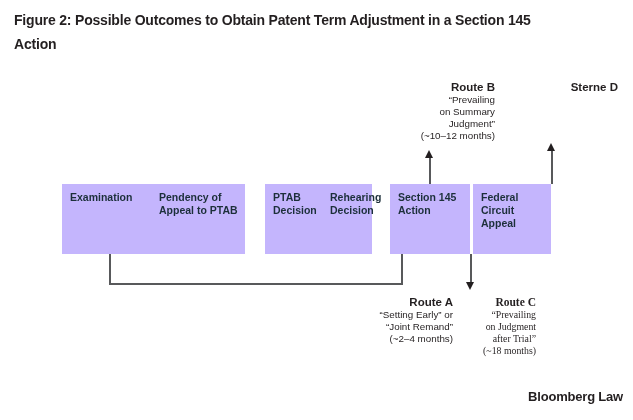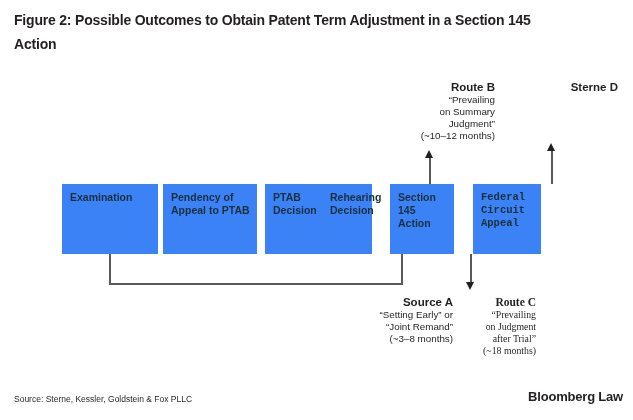--- a/index.html
+++ b/index.html
@@ -11,21 +11,21 @@
     color:#231f20;
     overflow:hidden;
   }
   .title{
     position:absolute;left:14px;top:8px;width:520px;
     font-size:14px;font-weight:bold;line-height:24px;
     letter-spacing:-0.2px;color:#231f20;
   }
   .stage{
     position:absolute;top:184px;height:70px;
-    background:#3b82f6;
+    background:#c4b5fd;
     box-sizing:border-box;
   }
   .stage-label{
     display:block;padding:7px 6px 0 8px;
     font-size:10.5px;font-weight:bold;line-height:13px;
     color:#1c2f3a;white-space:pre-line;
   }
   .route-block{
     position:absolute;width:130px;text-align:right;
   }
@@ -81,61 +81,60 @@
 
   <div class="vline" style="left:429px;top:157px;height:27px;"></div>
   <div class="arrowhead-up" style="left:425px;top:150px;"></div>
 
   <div class="vline" style="left:551px;top:150px;height:34px;"></div>
   <div class="arrowhead-up" style="left:547px;top:143px;"></div>
 
   <div class="stage" style="left:62px;width:96px;">
     <span class="stage-label">Examination</span>
   </div>
-  <div class="stage" style="left:163px;width:94px;">
+  <div class="stage" style="left:151px;width:94px;">
     <span class="stage-label">Pendency of
 Appeal to PTAB</span>
   </div>
   <div class="stage" style="left:265px;width:75px;">
     <span class="stage-label">PTAB
 Decision</span>
   </div>
   <div class="stage" style="left:322px;width:50px;">
     <span class="stage-label">Rehearing
 Decision</span>
   </div>
-  <div class="stage" style="left:390px;width:64px;">
+  <div class="stage" style="left:390px;width:80px;">
     <span class="stage-label">Section 145
 Action</span>
   </div>
-  <div class="stage" style="left:473px;width:68px;font-family:Liberation Mono, monospace;">
+  <div class="stage" style="left:473px;width:78px;">
     <span class="stage-label">Federal
 Circuit
 Appeal</span>
   </div>
 
   <div class="vline" style="left:470px;top:254px;height:29px;"></div>
   <div class="arrowhead-down" style="left:466px;top:282px;"></div>
 
   <div class="vline" style="left:109px;top:254px;height:31px;"></div>
   <div class="hline" style="left:109px;top:283px;width:294px;"></div>
   <div class="vline" style="left:401px;top:254px;height:31px;"></div>
 
 
   <div class="route-block" style="left:323px;top:295px;">
-    <span class="route-name">Source A</span>
+    <span class="route-name">Route A</span>
     <span class="route-desc">“Setting Early” or
 “Joint Remand”
-(~3–8 months)</span>
+(~2–4 months)</span>
   </div>
 
   <div class="route-block" style="left:406px;top:295px;font-family:Liberation Serif, serif;">
     <span class="route-name">Route C</span>
     <span class="route-desc">“Prevailing
 on Judgment
 after Trial”
 (~18 months)</span>
   </div>
 
-  <div class="source">Source: Sterne, Kessler, Goldstein &amp; Fox PLLC</div>
   <div class="brand">Bloomberg Law</div>
 
 </div>
 
 </body></html>

